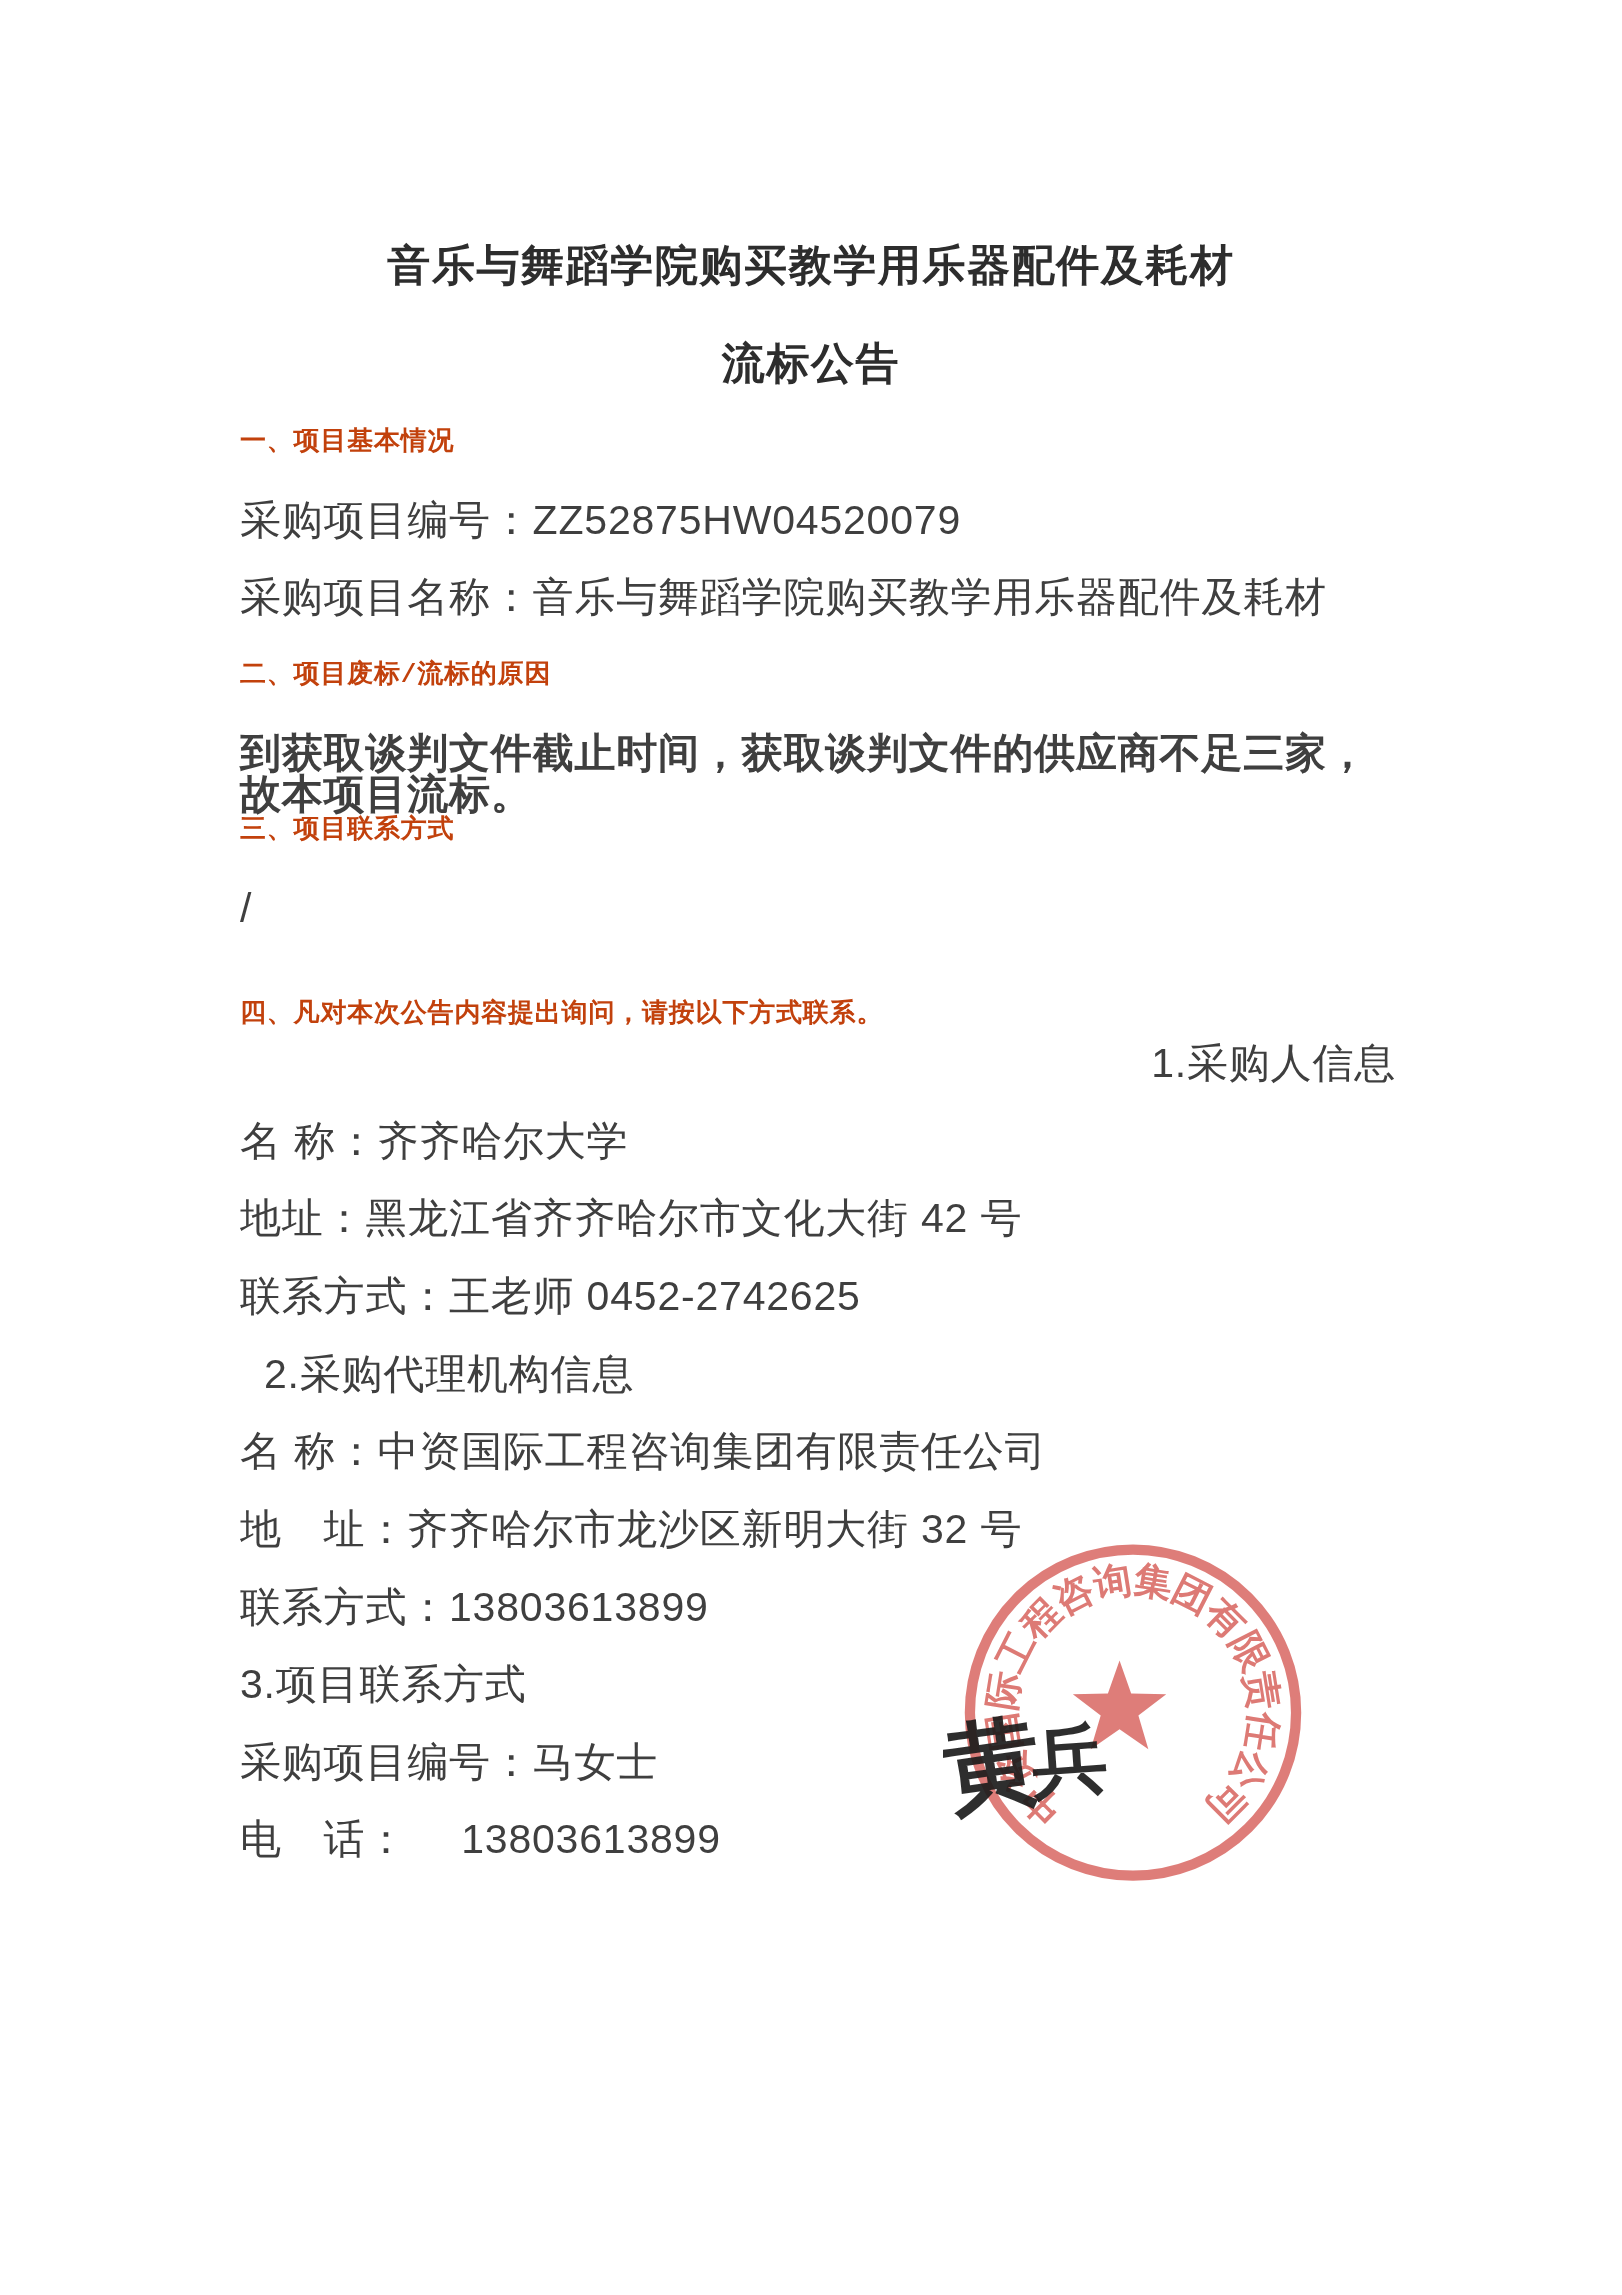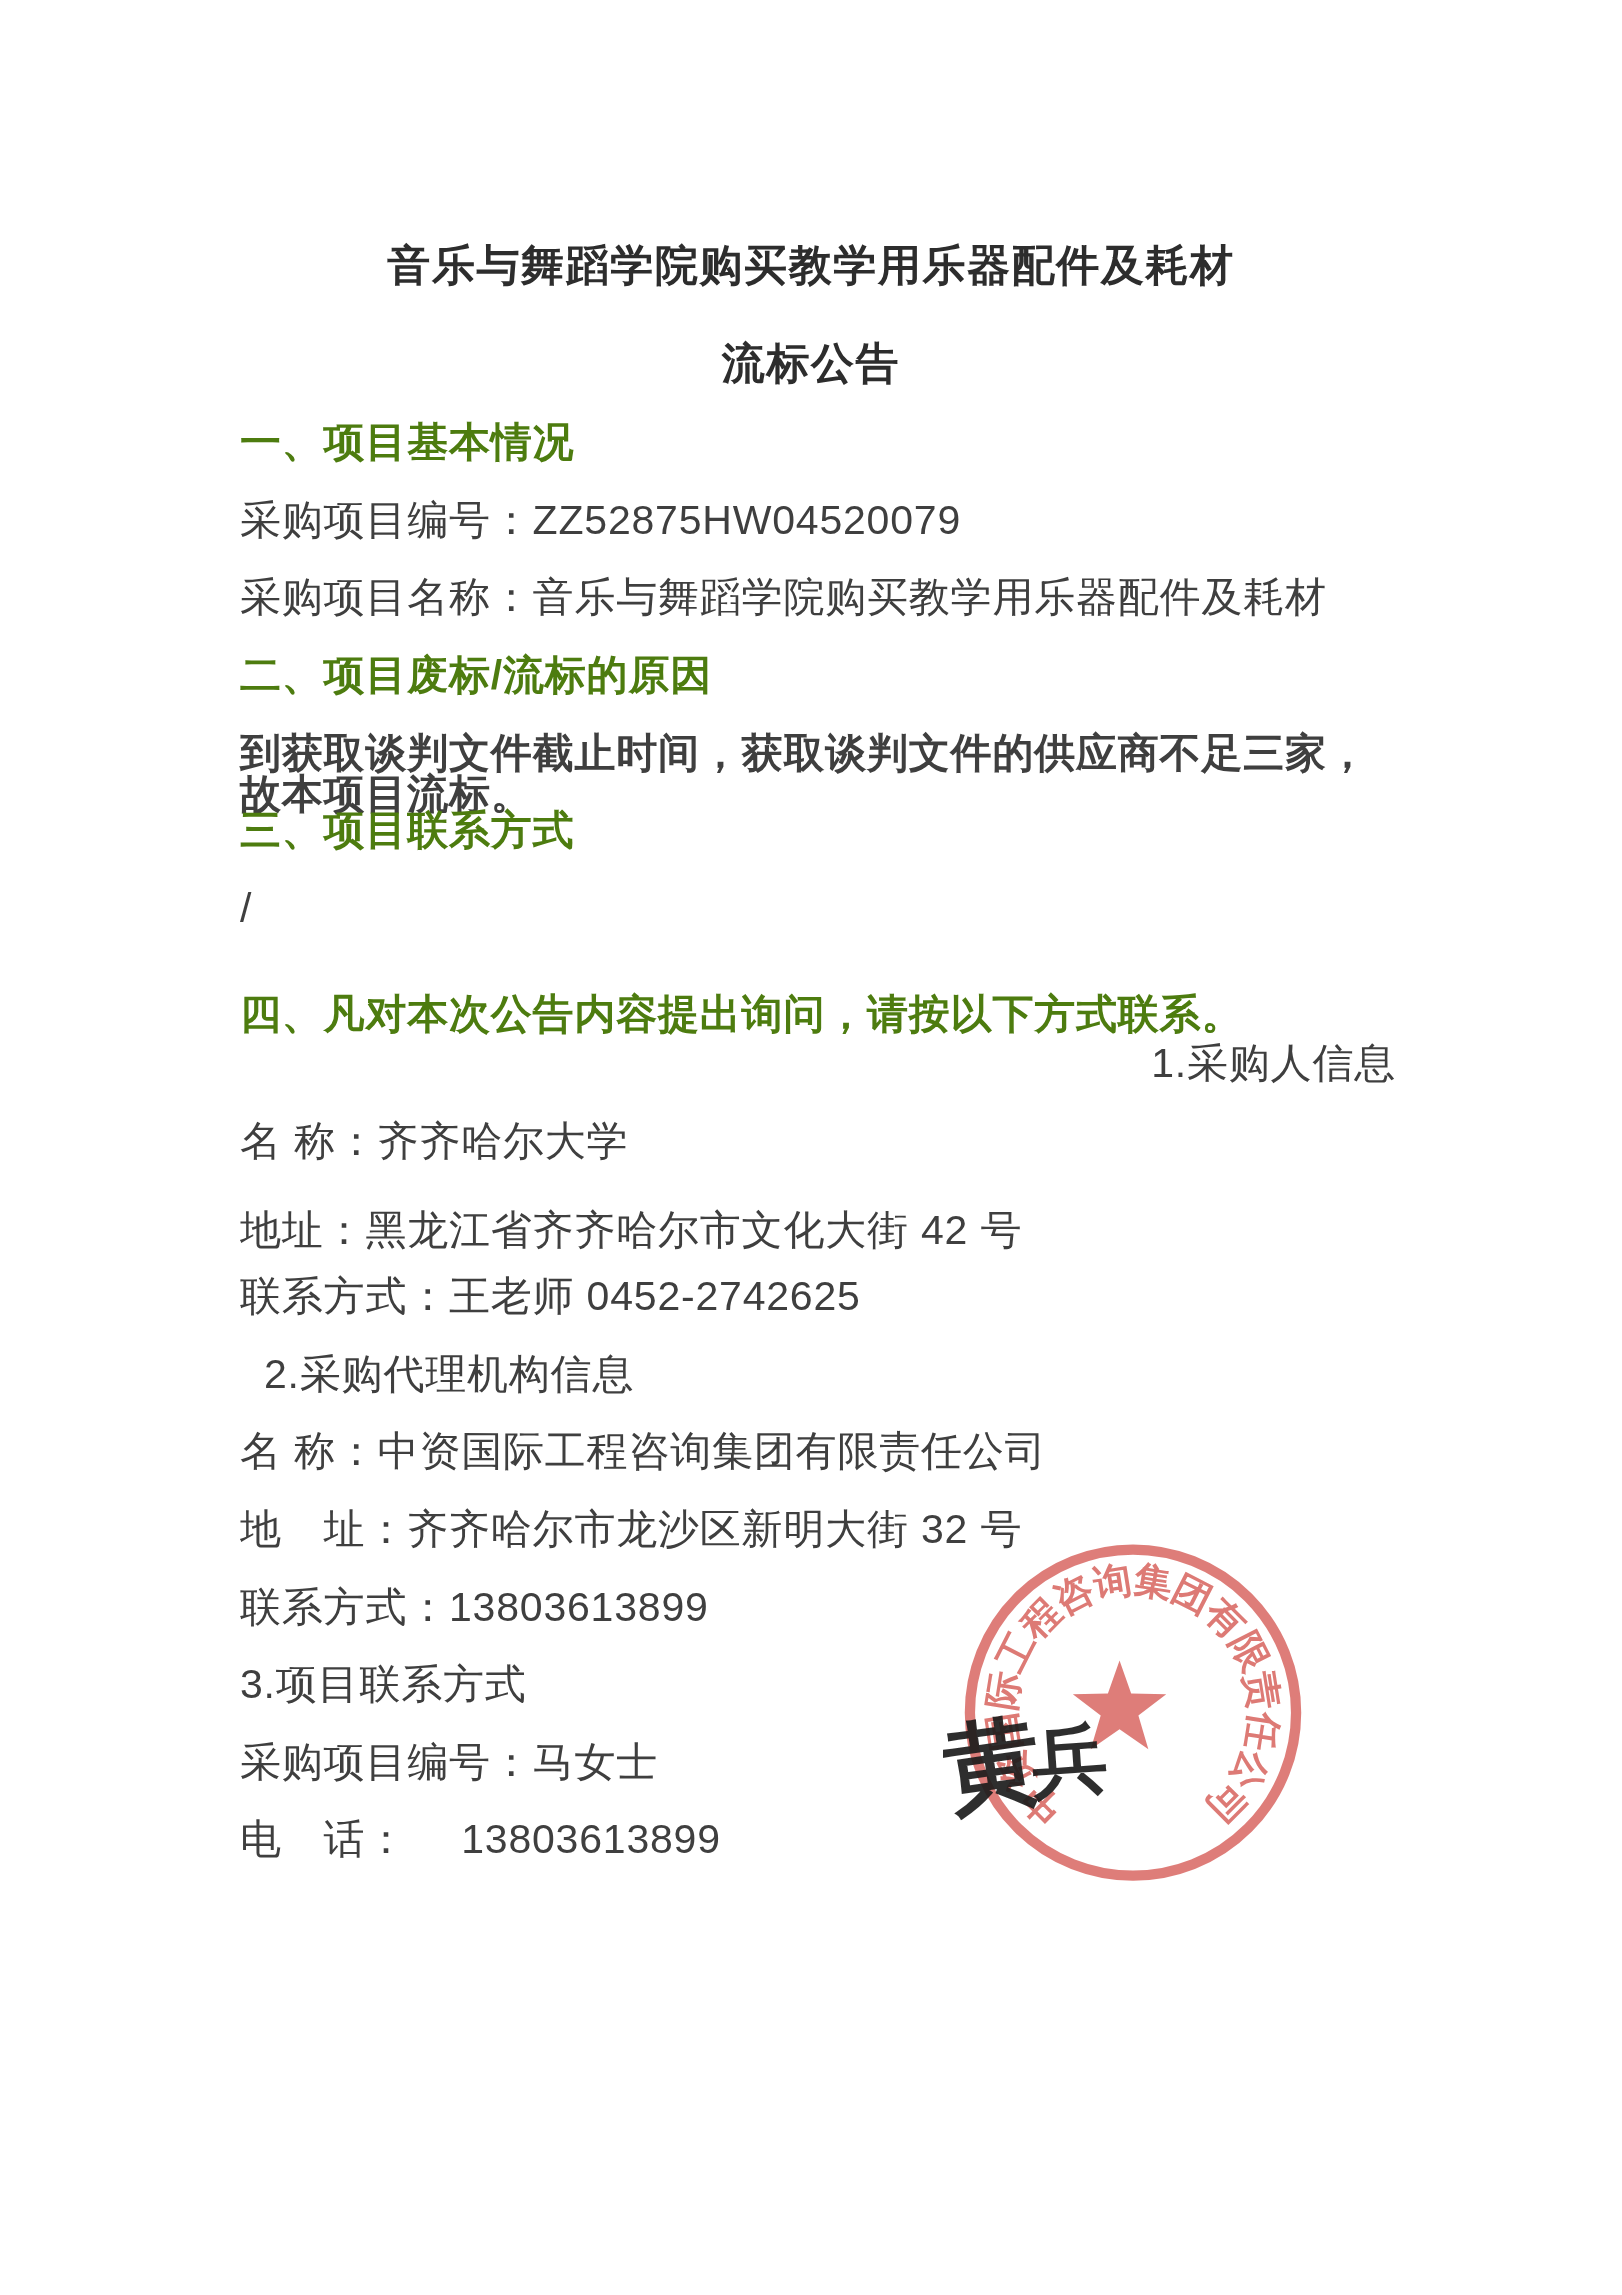--- a/index.html
+++ b/index.html
@@ -35,23 +35,24 @@
     left: 240px;
     width: 1156px;
     margin: 0;
     white-space: pre-wrap;
     font-size: 41px;
     line-height: 41px;
     color: #3f3f3f;
     letter-spacing: 0.8px;
   }
   .doc-line.heading {
-    font-size: 41px;
+    font-size: 26px;
     font-weight: 700;
-    color: #4d7c0f;
+    color: #c2410c;
+    font-family: Liberation Mono, monospace;
   }
   #stamp-svg {
     position: absolute;
     left: 943px;
     top: 1525px;
     width: 380px;
     height: 380px;
   }
   .seal-ring {
     fill: none;
@@ -87,21 +88,21 @@
       <p class="doc-line heading" style="top: 422px;">一、项目基本情况</p>
       <p class="doc-line" style="top: 500px;">采购项目编号：ZZ52875HW04520079</p>
       <p class="doc-line" style="top: 577px;">采购项目名称：音乐与舞蹈学院购买教学用乐器配件及耗材</p>
       <p class="doc-line heading" style="top: 655px;">二、项目废标/流标的原因</p>
       <p class="doc-line" style="top: 733px; font-weight: bold;">到获取谈判文件截止时间，获取谈判文件的供应商不足三家，故本项目流标。</p>
       <p class="doc-line heading" style="top: 810px;">三、项目联系方式</p>
       <p class="doc-line" style="top: 888px;">/</p>
       <p class="doc-line heading" style="top: 966px; margin-top: 28px;">四、凡对本次公告内容提出询问，请按以下方式联系。</p>
       <p class="doc-line" style="top: 1043px; text-align: right;">1.采购人信息</p>
       <p class="doc-line" style="top: 1121px;">名 称：齐齐哈尔大学</p>
-      <p class="doc-line" style="top: 1198px; margin-top: 12px;">地址：黑龙江省齐齐哈尔市文化大街 42 号</p>
+      <p class="doc-line" style="top: 1198px;">地址：黑龙江省齐齐哈尔市文化大街 42 号</p>
       <p class="doc-line" style="top: 1276px;">联系方式：王老师 0452-2742625</p>
       <p class="doc-line" style="top: 1354px; margin-left: 24px;">2.采购代理机构信息</p>
       <p class="doc-line" style="top: 1431px;">名 称：中资国际工程咨询集团有限责任公司</p>
       <p class="doc-line" style="top: 1509px;">地　址：齐齐哈尔市龙沙区新明大街 32 号</p>
       <p class="doc-line" style="top: 1587px;">联系方式：13803613899</p>
       <p class="doc-line" style="top: 1664px;">3.项目联系方式</p>
       <p class="doc-line" style="top: 1742px;">采购项目编号：马女士</p>
       <p class="doc-line" style="top: 1819px;">电　话：　 13803613899</p>
     </div>
 

